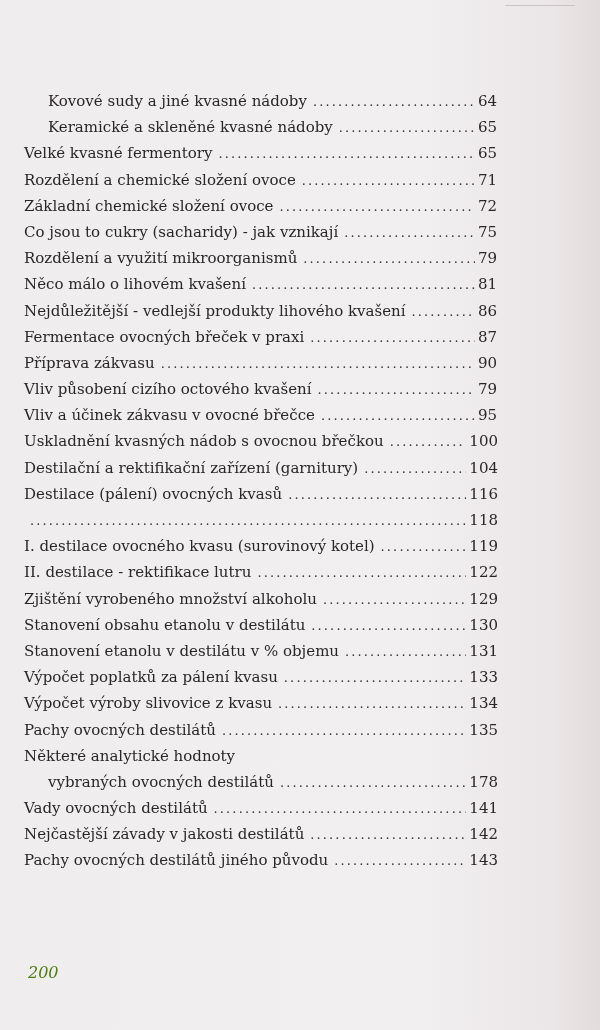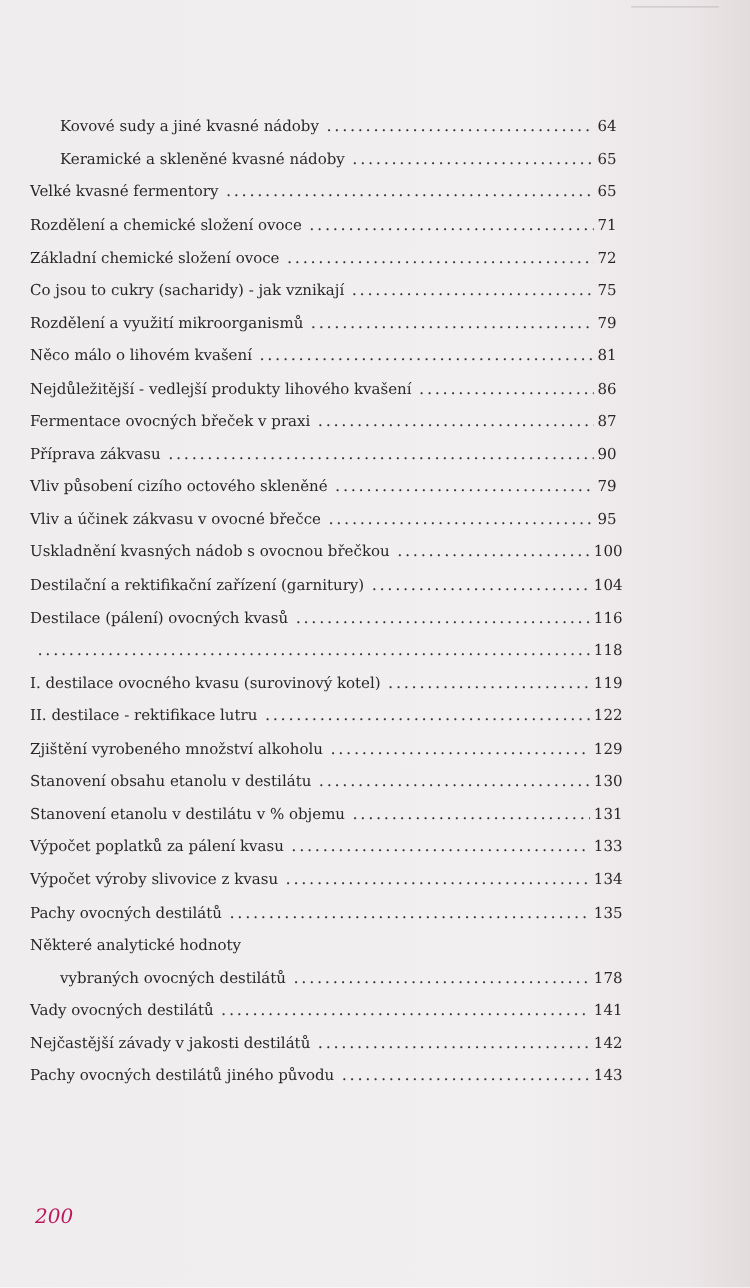--- a/index.html
+++ b/index.html
@@ -13,37 +13,37 @@
     .top-rule {
       position: absolute; left: 505px; top: 5px; width: 70px; height: 1px;
       background: #c9c3c5;
     }
     .toc {
       position: absolute; left: 24px; top: 88px; width: 474px;
     }
     .entry {
       display: flex; align-items: baseline;
       height: 26.2px; line-height: 26.2px;
-      font-size: 12px; white-space: nowrap;
+      font-size: 15px; white-space: nowrap;
     }
     .entry.indent { padding-left: 24px; }
     .entry.cont { height: 26.2px; }
     .entry .title { flex: 0 0 auto; }
     .entry .leader {
       flex: 1 1 auto; overflow: hidden; margin: 0 3px 0 6px;
       letter-spacing: 3.2px; color: #3a3537; font-size: 13px;
     }
     .entry .leader::before {
       content: ". . . . . . . . . . . . . . . . . . . . . . . . . . . . . . . . . . . . . . . . . . . . . . . . . . . . . . . . . . . . . . . . . . . . . . . . . . . .";
       letter-spacing: -1px;
     }
     .entry .page { flex: 0 0 auto; text-align: left; min-width: 20px; }
     .page-number {
       position: absolute; left: 28px; top: 963px;
-      font-style: italic; font-size: 16px; color: #be185d;
+      font-style: italic; font-size: 16px; color: #4d7c0f;
     }
   </style>
 </head>
 <body>
 
 <div class="top-rule"></div>
 
 <div class="toc">
   <div class="entry indent">
       <span class="title">Kovové sudy a jiné kvasné nádoby</span>
@@ -94,21 +94,21 @@
       <span class="title">Fermentace ovocných břeček v praxi</span>
       <span class="leader"></span>
       <span class="page">87</span>
     </div>
   <div class="entry">
       <span class="title">Příprava zákvasu</span>
       <span class="leader"></span>
       <span class="page">90</span>
     </div>
   <div class="entry">
-      <span class="title">Vliv působení cizího octového skleněné</span>
+      <span class="title">Vliv působení cizího octového kvašení</span>
       <span class="leader"></span>
       <span class="page">79</span>
     </div>
   <div class="entry">
       <span class="title">Vliv a účinek zákvasu v ovocné břečce</span>
       <span class="leader"></span>
       <span class="page">95</span>
     </div>
   <div class="entry">
       <span class="title">Uskladnění kvasných nádob s ovocnou břečkou</span>

